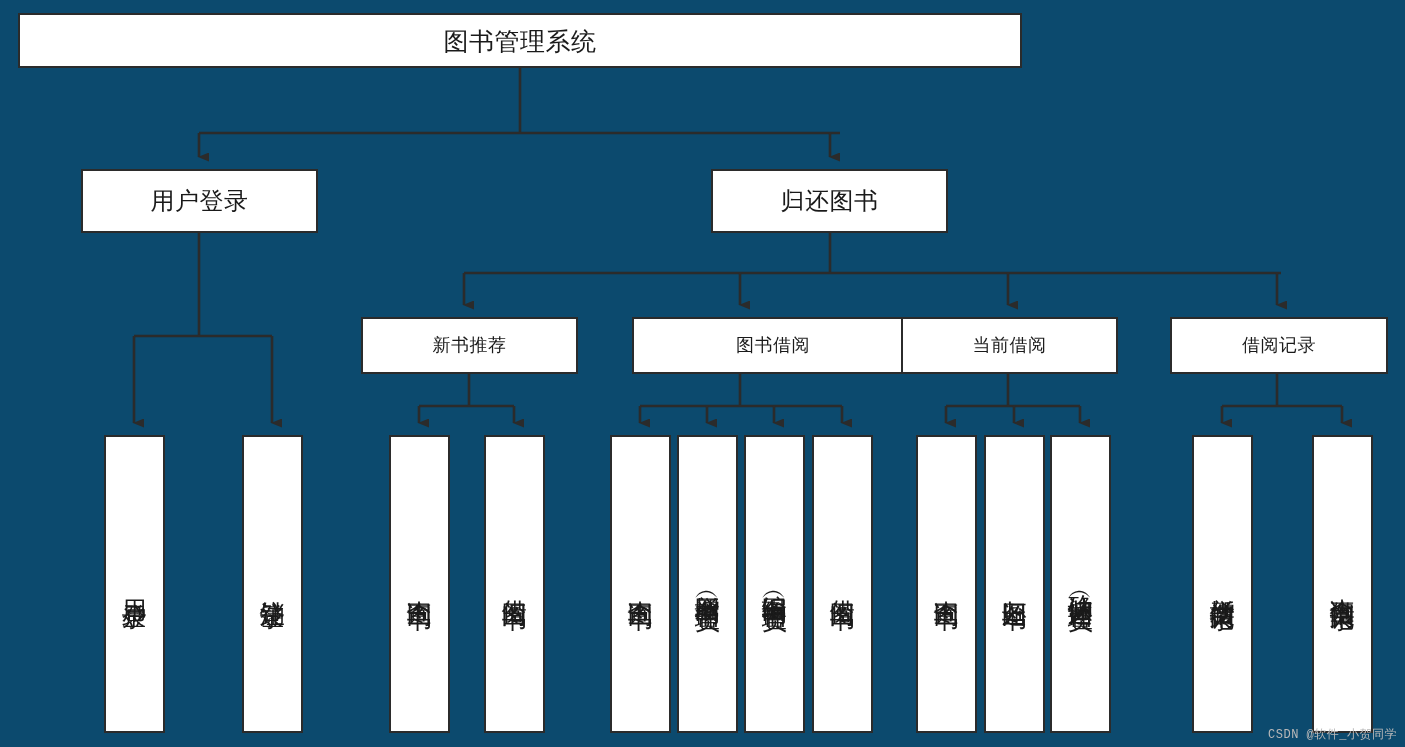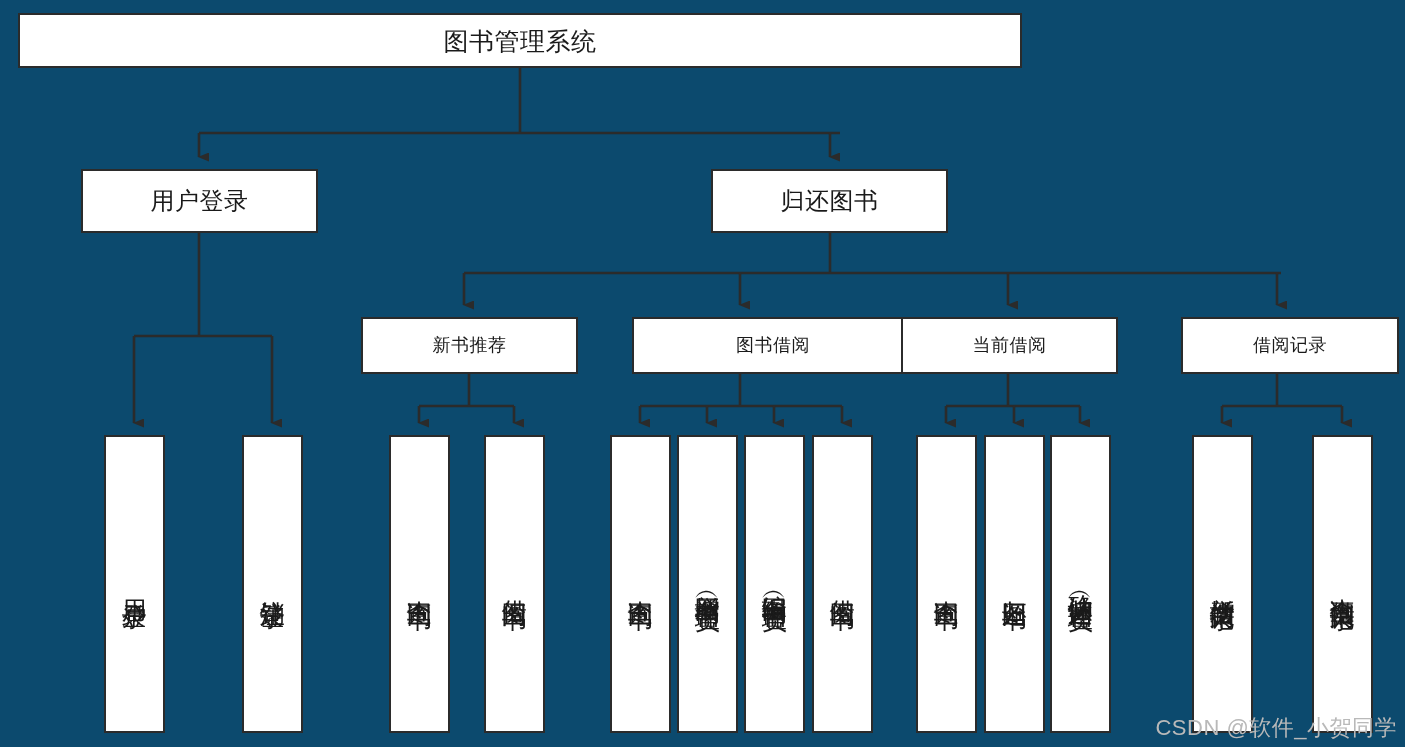--- a/index.html
+++ b/index.html
@@ -42,25 +42,26 @@
     line-height:1.22;
     letter-spacing:2px;
     white-space:nowrap;
     max-height:280px;
   }
 
   .watermark{
     position:absolute;
     right:8px;
     bottom:4px;
-    font-size:22px;
+    font-size:12px;
     color:#b9b9b9;
     white-space:nowrap;
     letter-spacing:0.5px;
     pointer-events:none;
+    font-family:Liberation Mono, monospace;
   }
 </style>
 </head>
 <body>
 
 <div id="diagram">
 
   <svg class="lines" viewBox="0 0 1405 747" xmlns="http://www.w3.org/2000/svg">
     <defs>
       <marker id="arrow" markerWidth="9" markerHeight="11" refX="4.5" refY="10" orient="auto" markerUnits="userSpaceOnUse">
@@ -124,21 +125,21 @@
 
   <div class="node node-l3" style="left:361px;top:317px;width:217px;height:57px;">
     <span class="lbl">新书推荐</span>
   </div>
   <div class="node node-l3" style="left:632px;top:317px;width:282px;height:57px;justify-content:center;">
     <span class="lbl">图书借阅</span>
   </div>
   <div class="node node-l3" style="left:901px;top:317px;width:217px;height:57px;align-items:center;">
     <span class="lbl">当前借阅</span>
   </div>
-  <div class="node node-l3" style="left:1170px;top:317px;width:218px;height:57px;margin-left:11px;">
+  <div class="node node-l3" style="left:1170px;top:317px;width:218px;height:57px;">
     <span class="lbl">借阅记录</span>
   </div>
 
   <div class="node node-leaf" style="left:104px;top:435px;width:61px;height:298px;">
     <span class="lbl">用户登录</span>
   </div>
   <div class="node node-leaf" style="left:242px;top:435px;width:61px;height:298px;">
     <span class="lbl">注销登录</span>
   </div>
   <div class="node node-leaf" style="left:389px;top:435px;width:61px;height:298px;">

